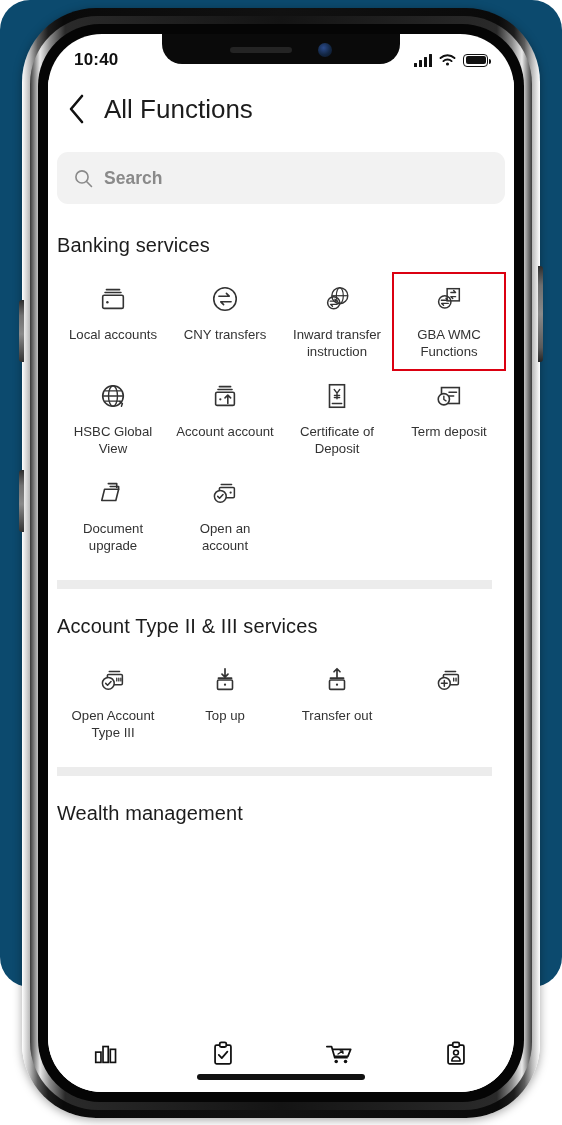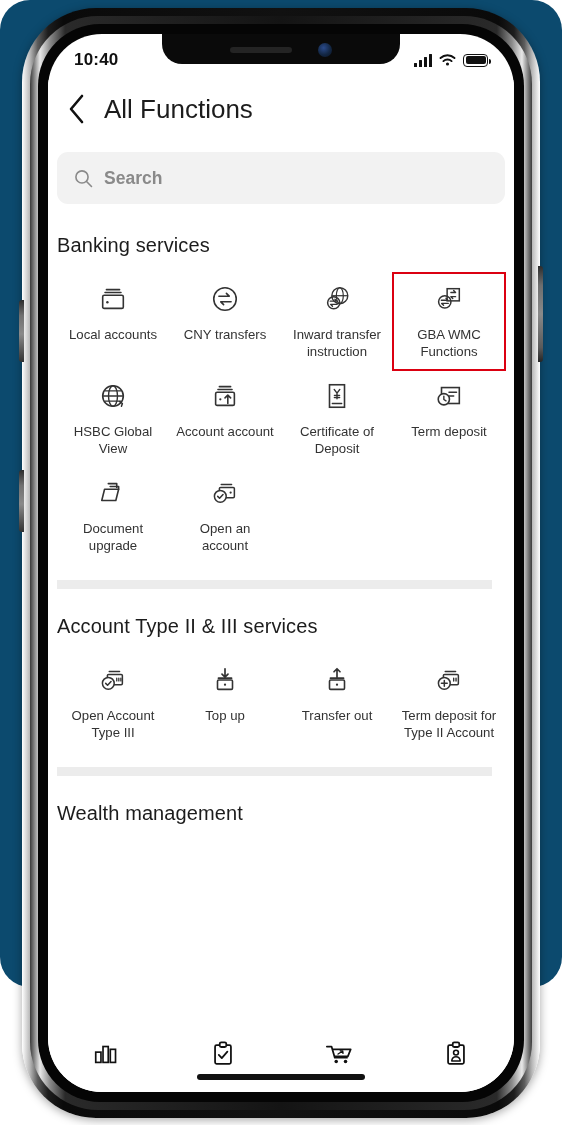--- a/index.html
+++ b/index.html
@@ -366,21 +366,20 @@
           <div class="cell">
             <div class="ico">
               <svg width="30" height="30" viewBox="0 0 32 32">
                 <path d="M12 7h11" stroke="#333" stroke-width="1.6" stroke-linecap="round"></path>
                 <rect x="10" y="10" width="16" height="11" rx="1.3" stroke="#333" stroke-width="1.6" fill="#fff"></rect>
                 <path d="M21 14v3M23.5 14v3" stroke="#333" stroke-width="1.5" stroke-linecap="round"></path>
                 <circle cx="11" cy="19.5" r="6.3" stroke="#333" stroke-width="1.6" fill="#fff"></circle>
                 <path d="M11 16.4v6.2M7.9 19.5h6.2" stroke="#333" stroke-width="1.6" stroke-linecap="round"></path>
               </svg>
             </div>
-            <div class="lbl">Term deposit for Type II Account</div>
           </div>
 
         </div>
         <div class="divider-band"></div>
       </div>
 
       <div class="section">
         <div class="section-title tight">Wealth management</div>
       </div>
 

